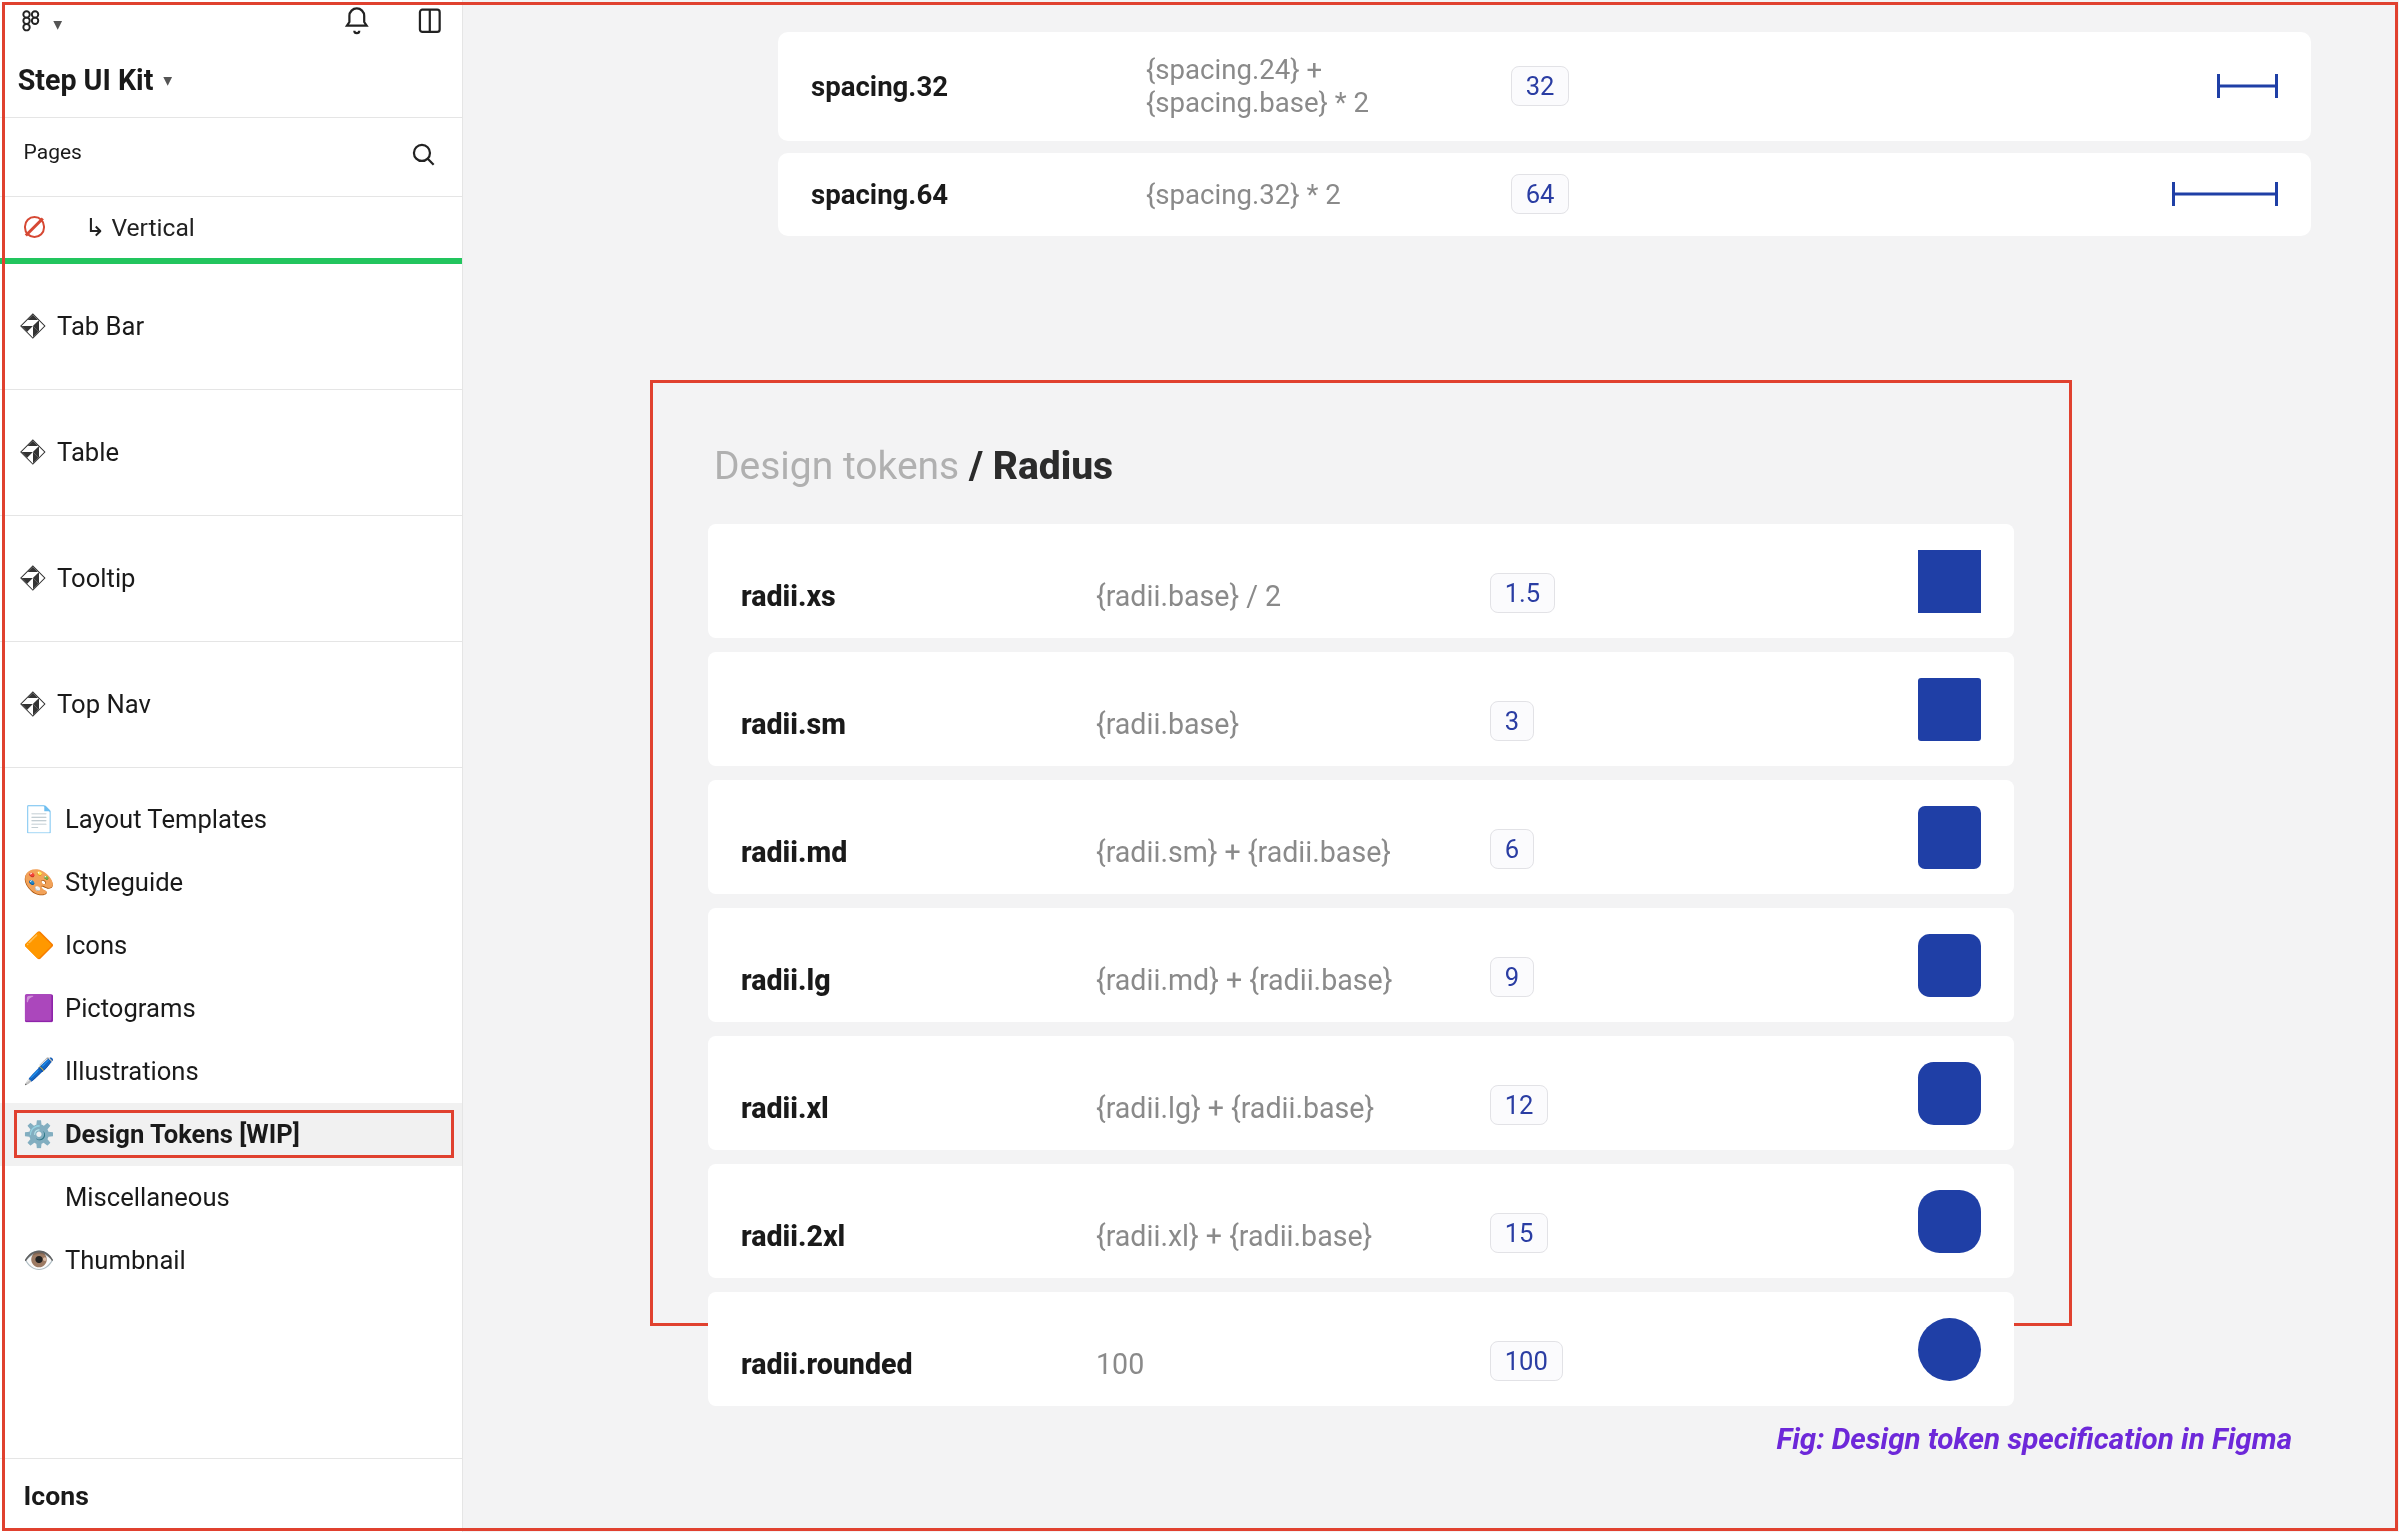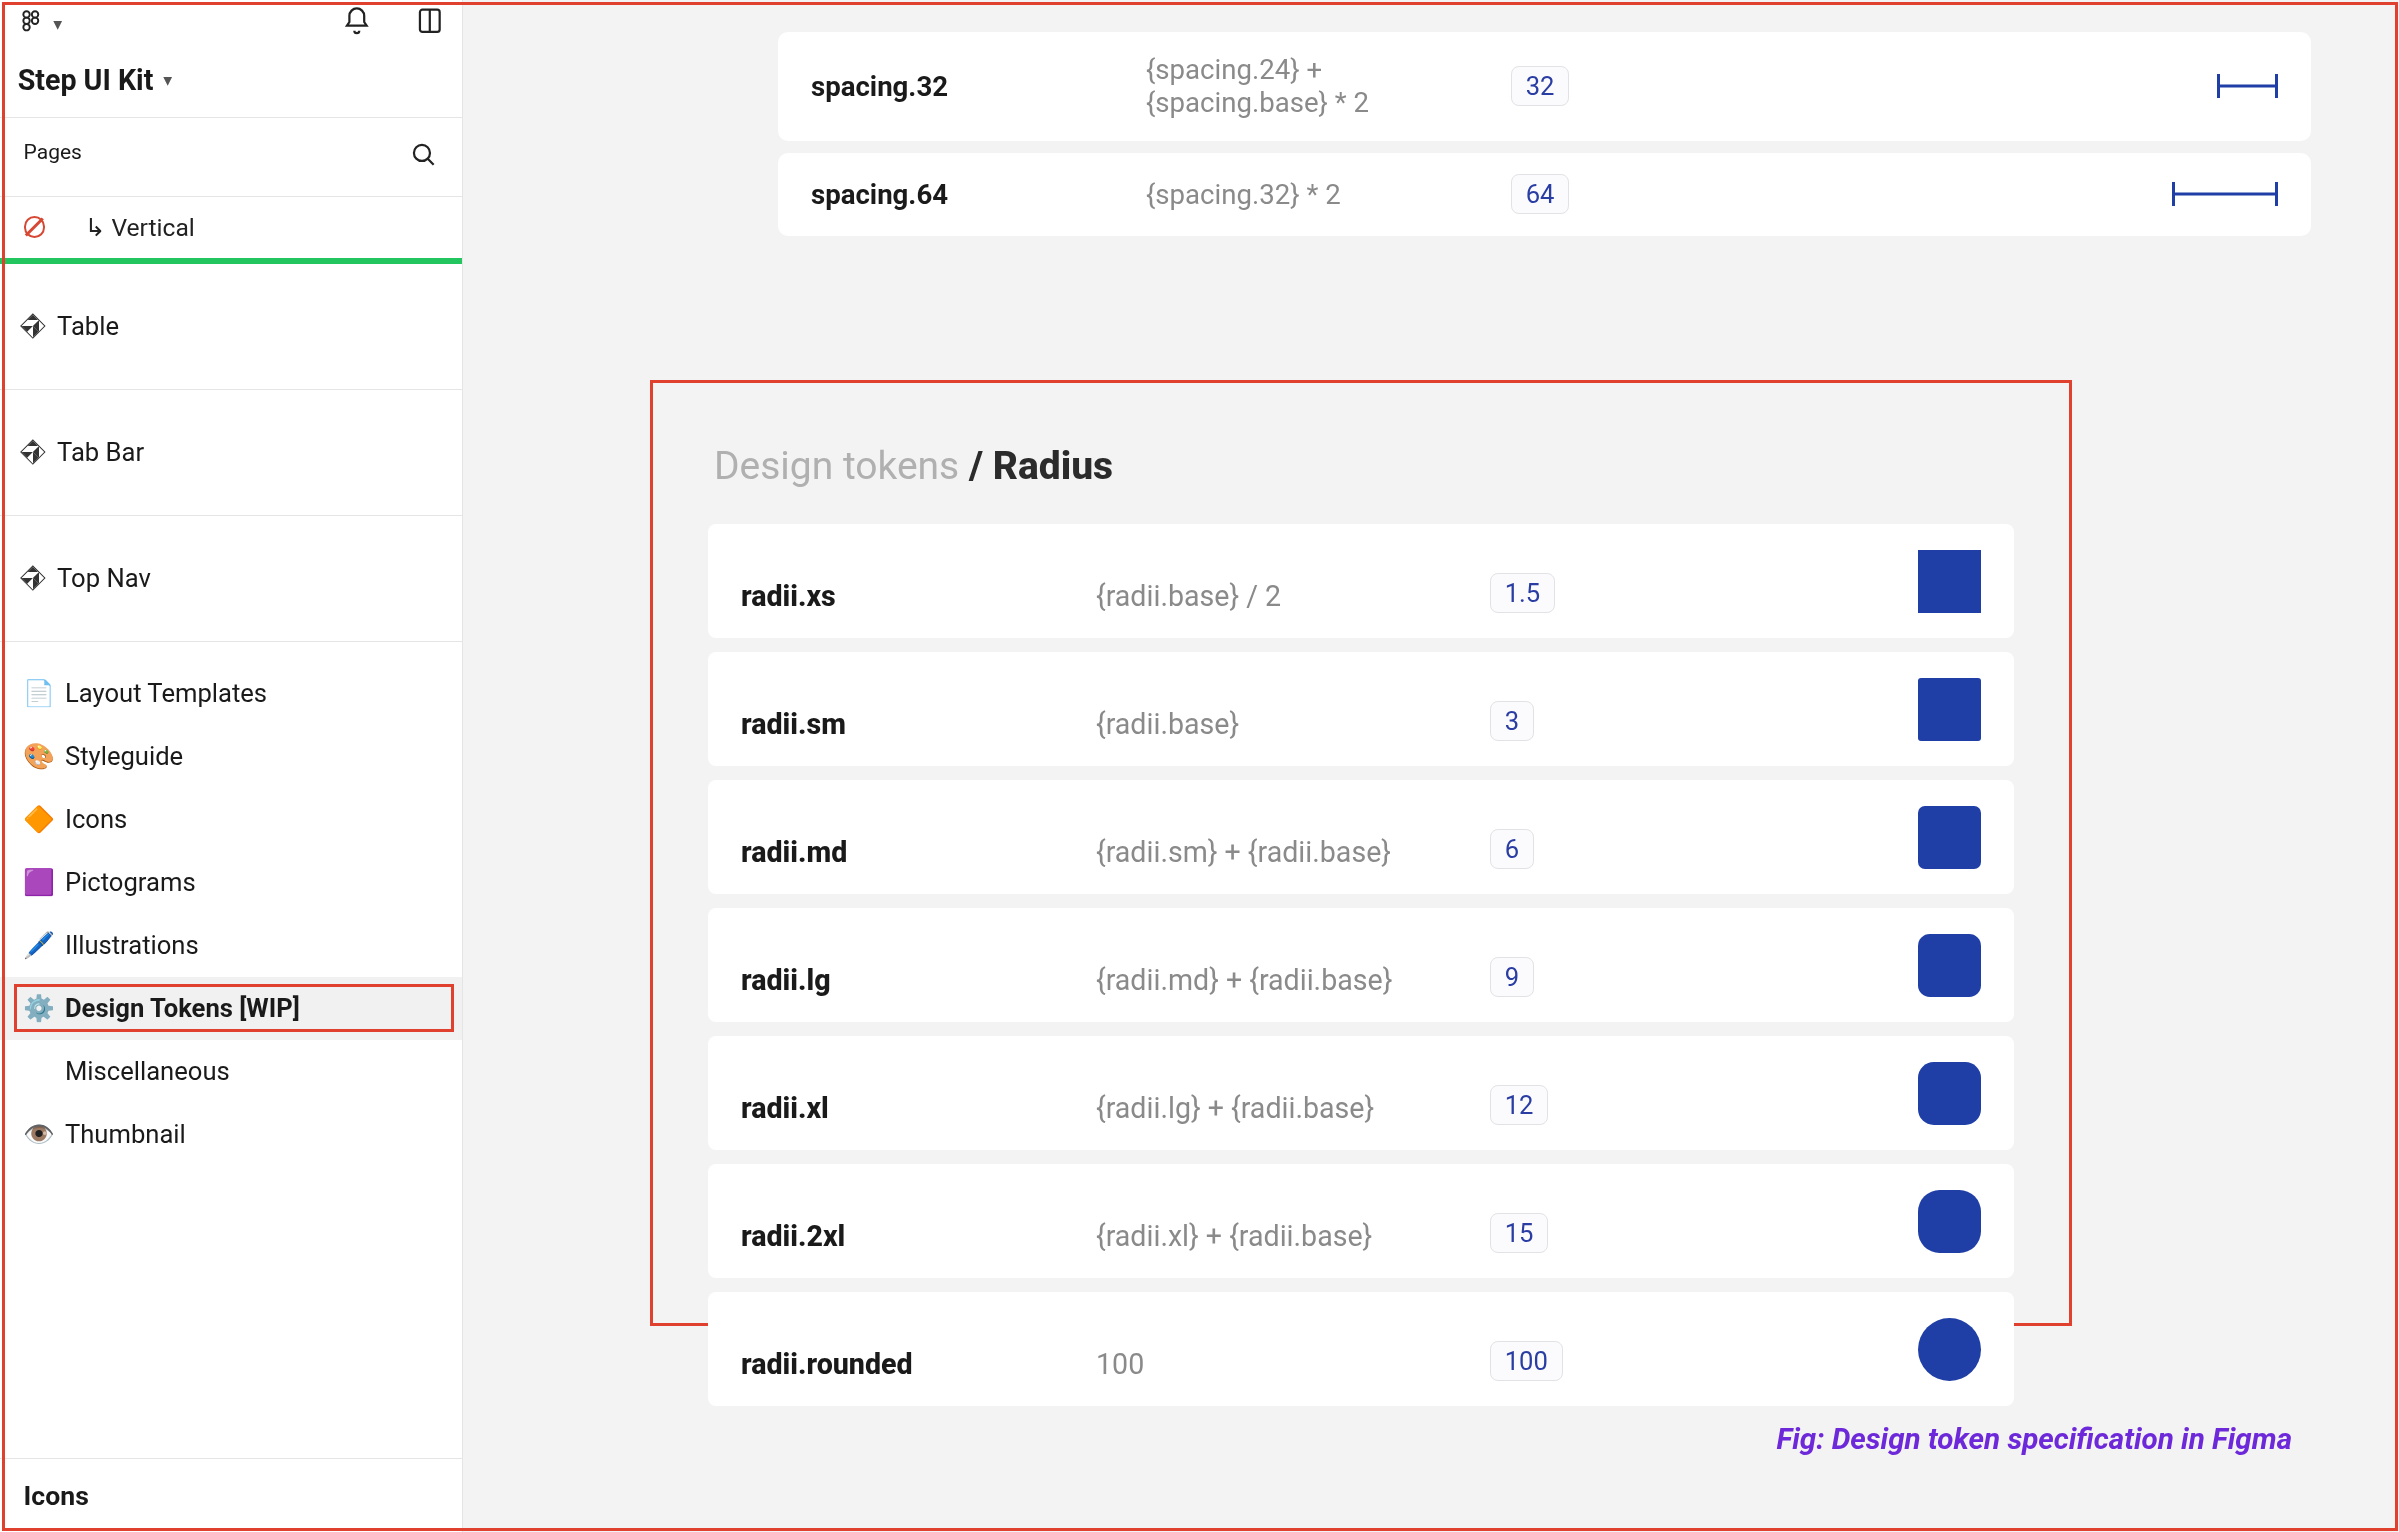--- a/index.html
+++ b/index.html
@@ -277,26 +277,31 @@
     <div class="page-list">
 
       <div class="page-item divider">
         <span class="noentry"></span>
         <span class="sub">↳ <span>Vertical</span></span>
       </div>
 
       <div id="comp-list">
           <div class="comp-item">
             <span class="comp-diamond"></span>
+            <span class="comp-label">Tab Bar</span>
+            <span class="code-badge"></span>
+          </div>
+          <div class="comp-item">
+            <span class="comp-diamond"></span>
             <span class="comp-label">Table</span>
             <span class="code-badge"></span>
           </div>
           <div class="comp-item">
             <span class="comp-diamond"></span>
-            <span class="comp-label">Tab Bar</span>
+            <span class="comp-label">Tooltip</span>
             <span class="code-badge"></span>
           </div>
           <div class="comp-item">
             <span class="comp-diamond"></span>
             <span class="comp-label">Top Nav</span>
             <span class="code-badge"></span>
           </div>
         </div>
 
       <div style="height:19.7px"></div>

